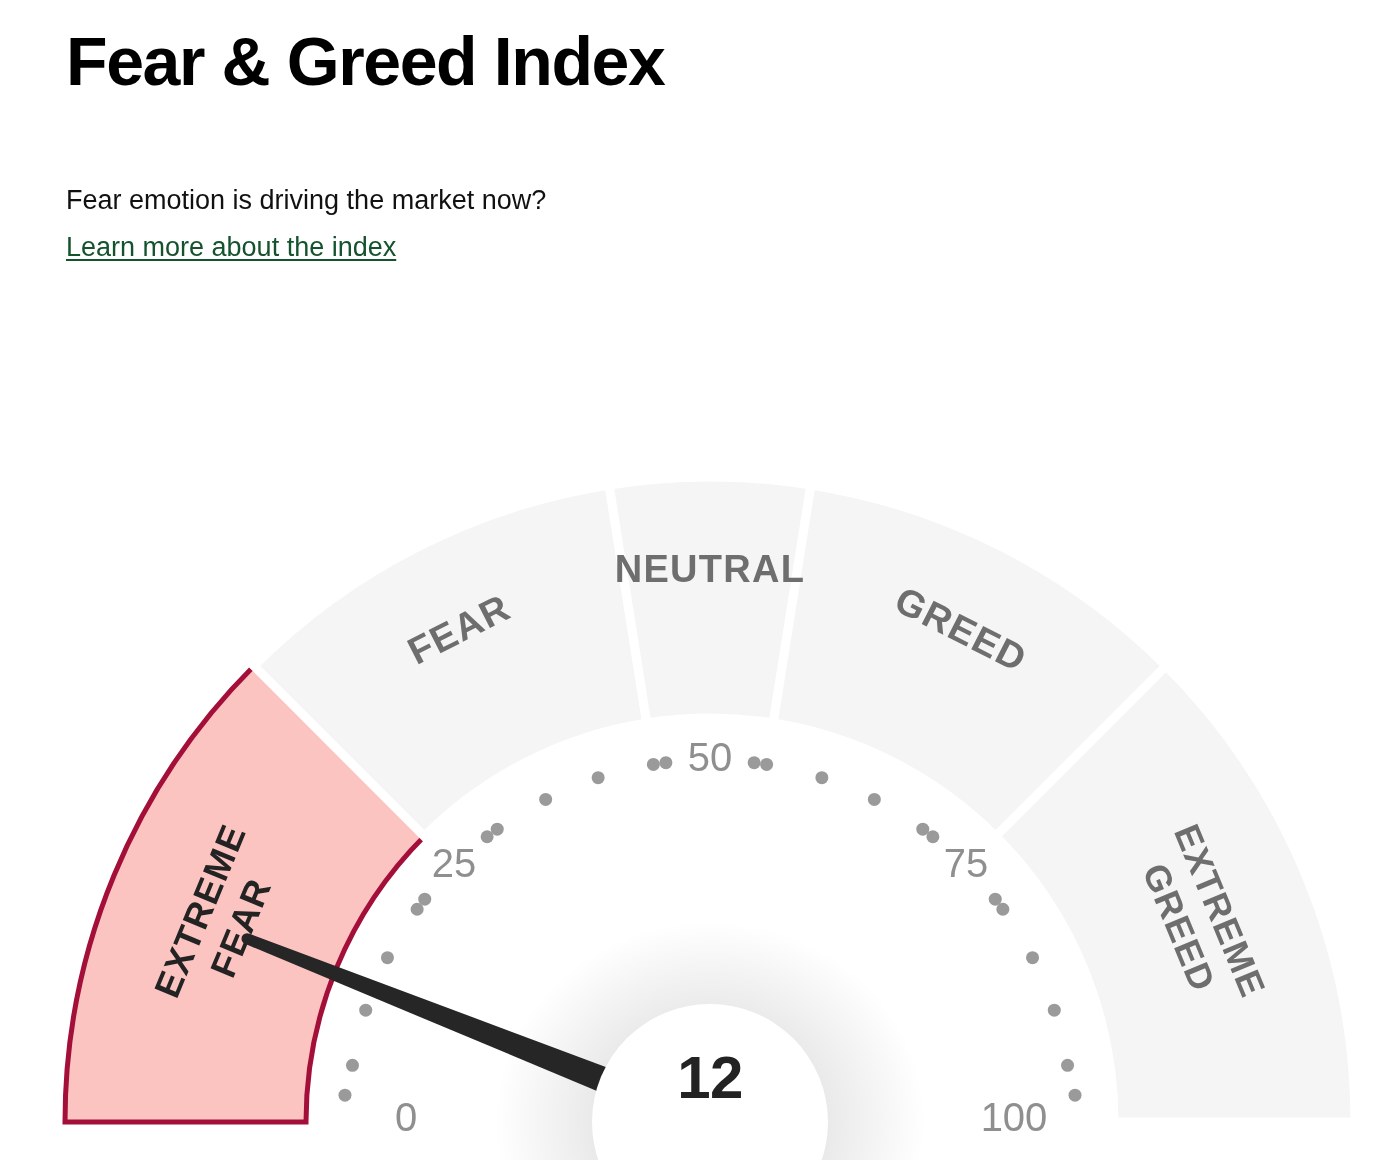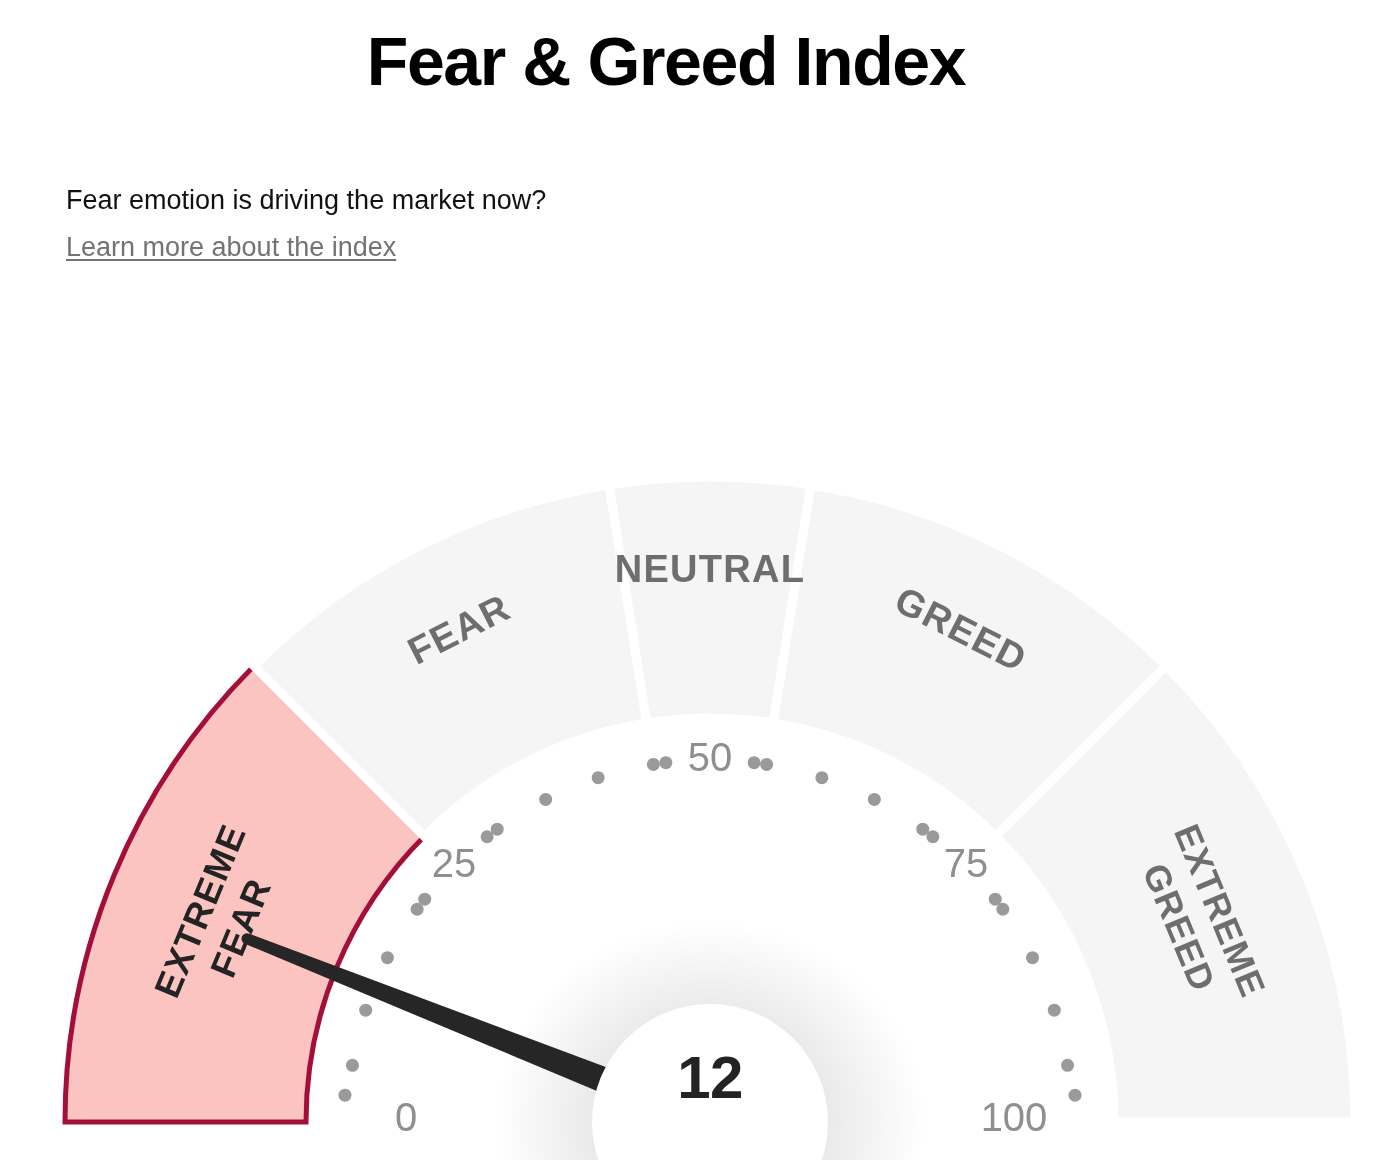--- a/index.html
+++ b/index.html
@@ -13,21 +13,20 @@
     height: 1160px;
     overflow: hidden;
     font-family: "Liberation Sans", sans-serif;
     color: #111111;
     position: relative;
   }
 
   .page {
     position: absolute;
     inset: 0;
-    text-align: center;
   }
 
   
   .header {
     position: absolute;
     left: 66px;
     top: 26px;
     width: 1200px;
   }
   .page-title {
@@ -49,21 +48,21 @@
     color: #111111;
     font-weight: 400;
     white-space: nowrap;
   }
   .learn-link {
     position: absolute;
     left: 0;
     top: 205px;
     font-size: 27px;
     line-height: 1.2;
-    color: #737373;
+    color: #14532d;
     font-weight: 400;
     text-decoration: underline;
     text-underline-offset: 3px;
     white-space: nowrap;
     cursor: pointer;
   }
 
   
   .gauge-wrap {
     position: absolute;

